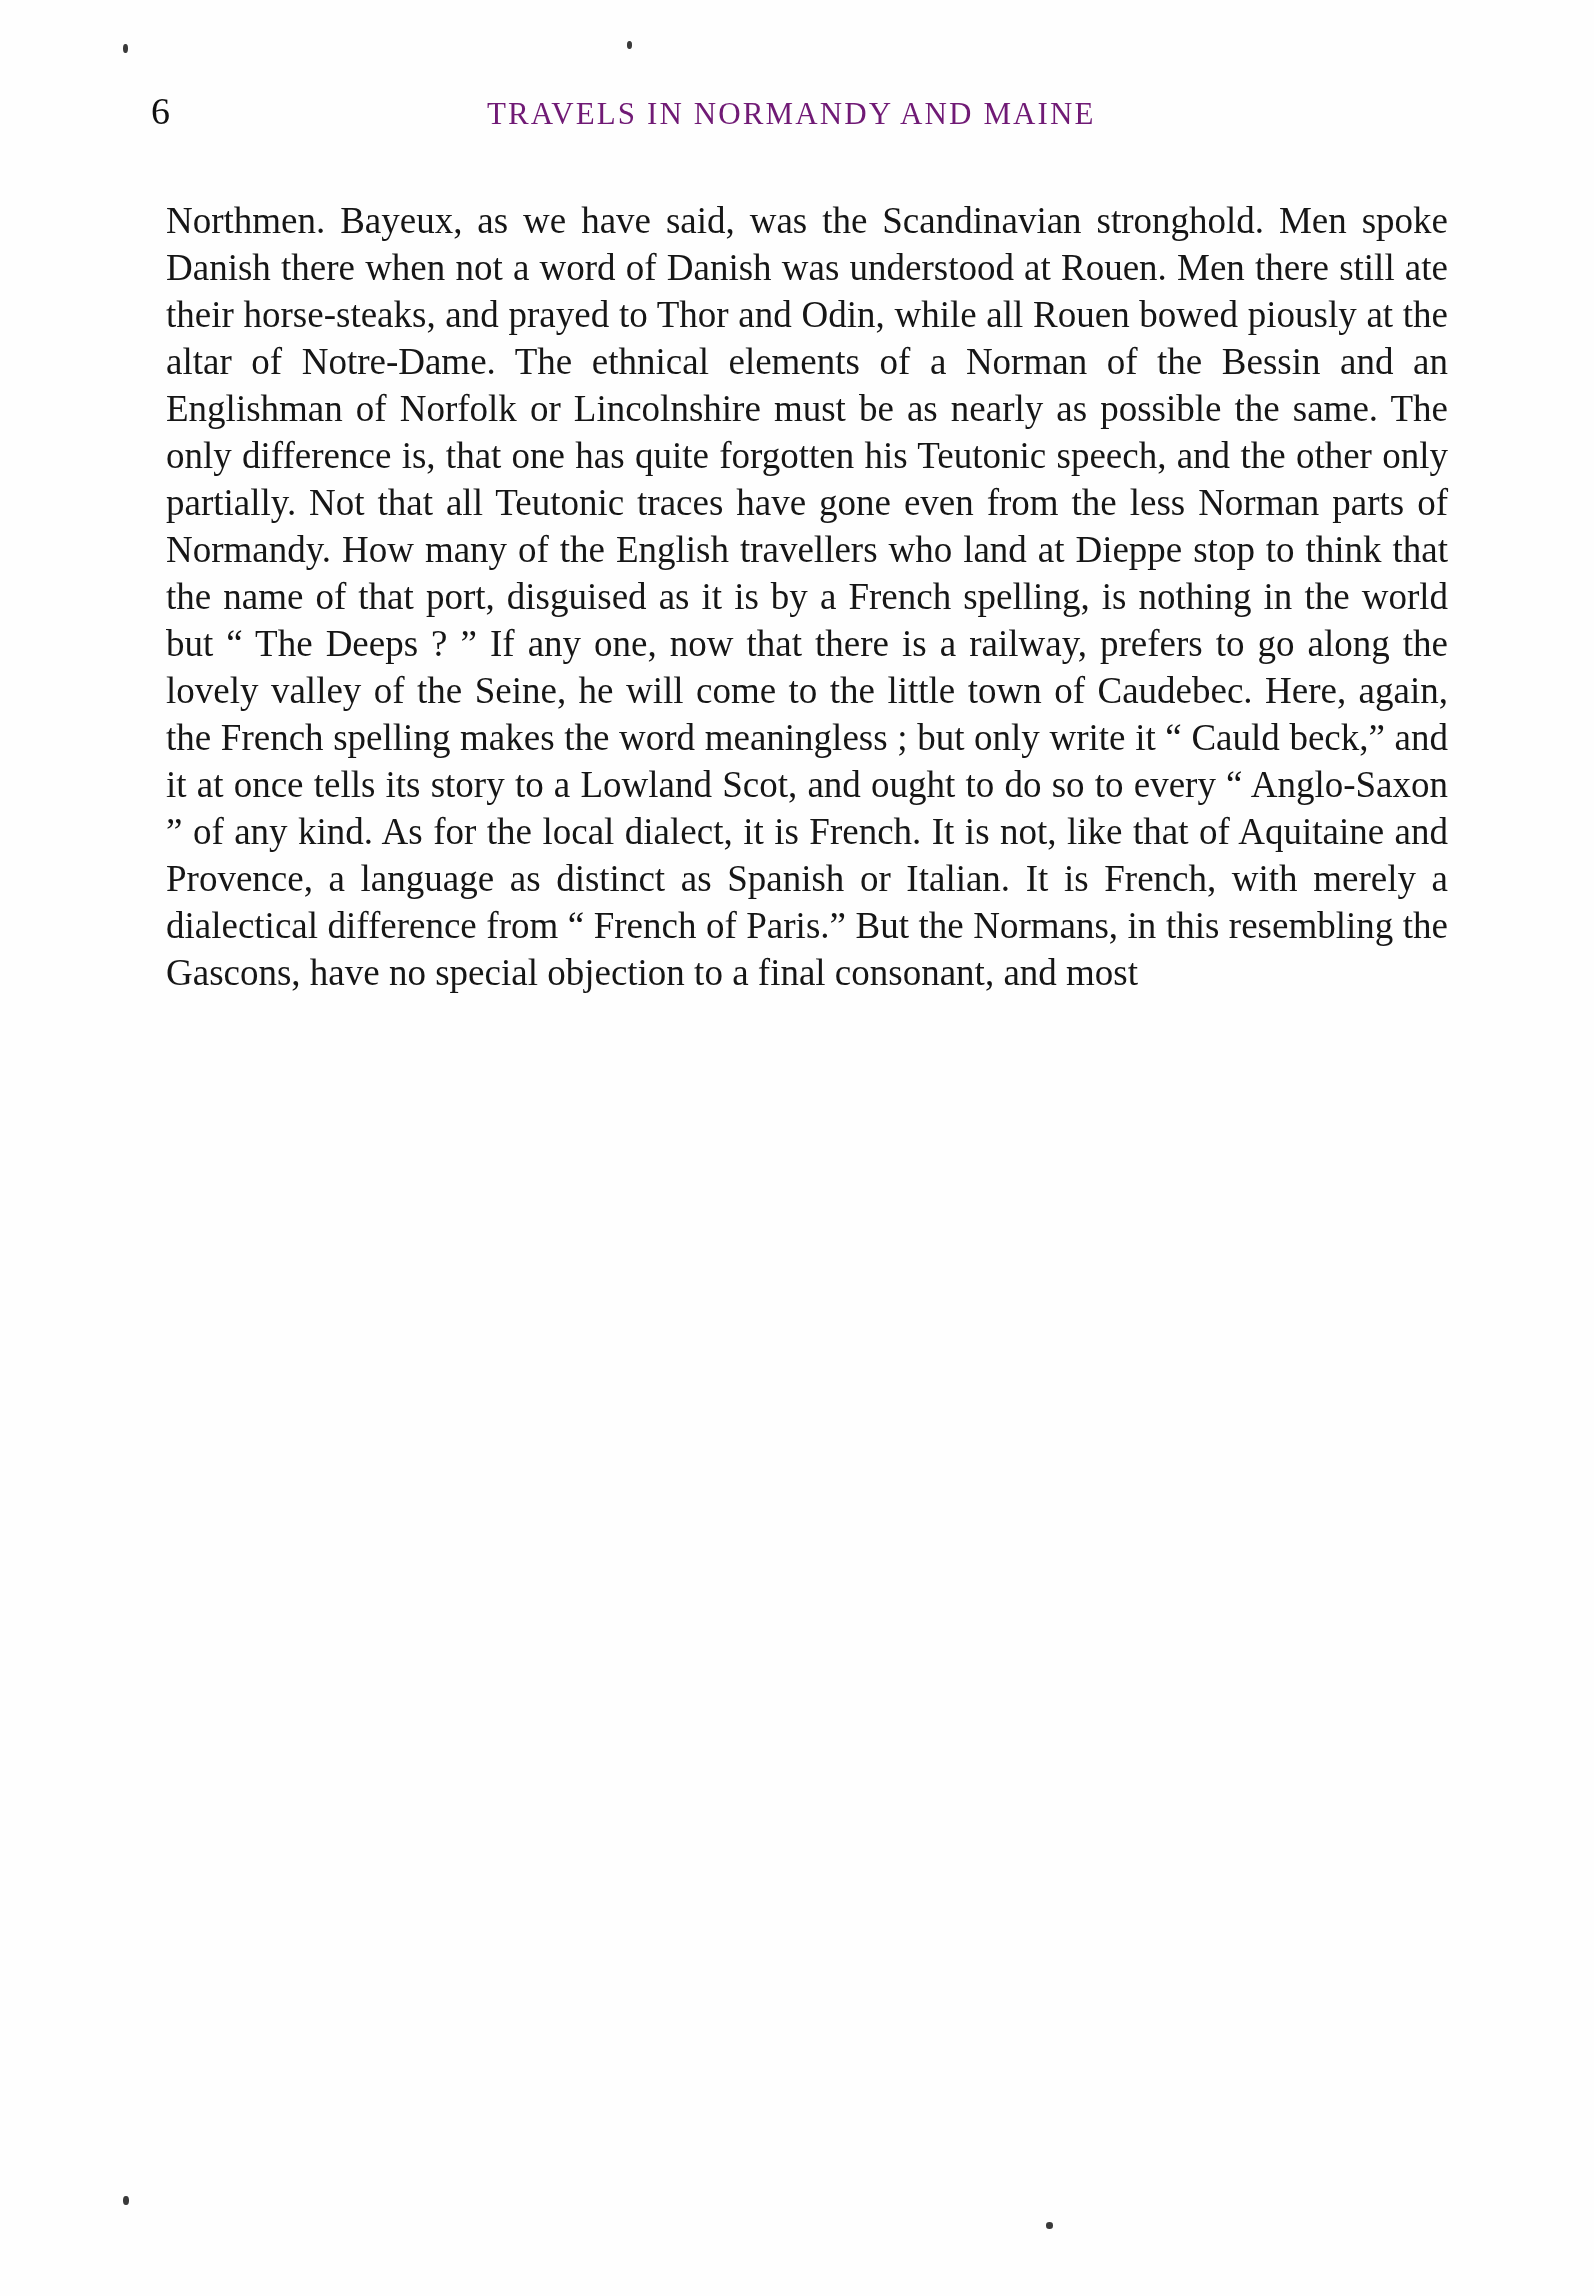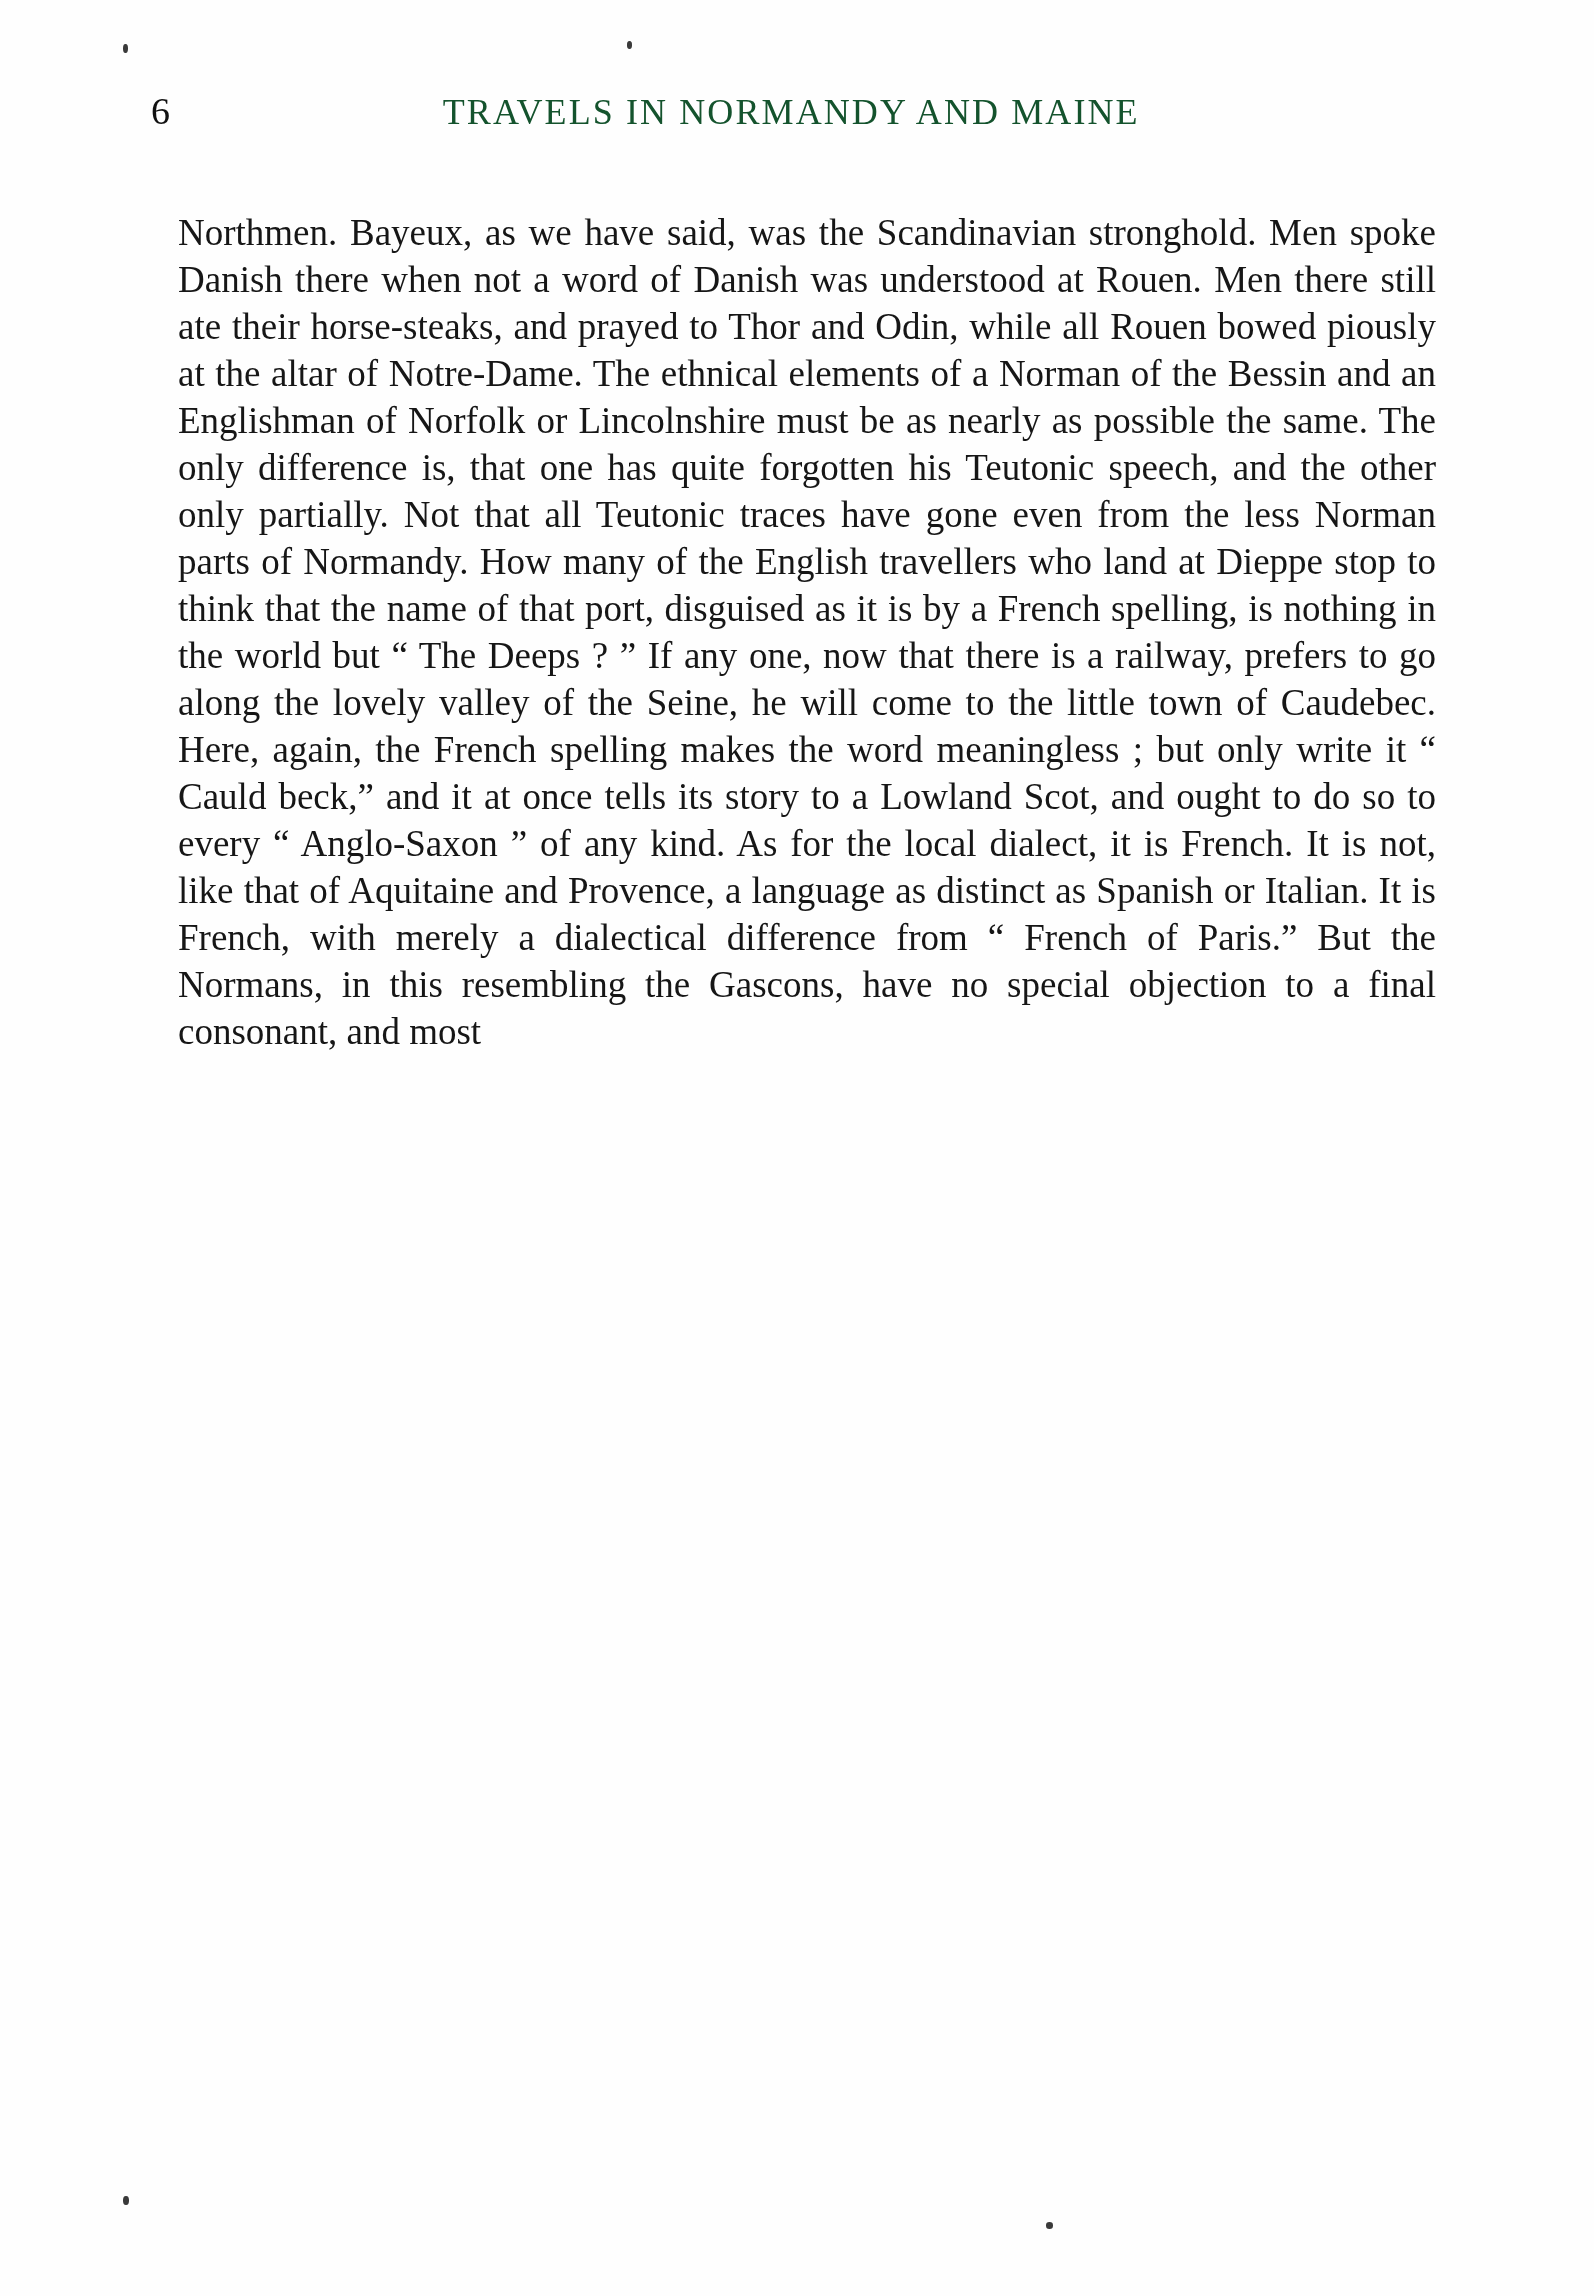--- a/index.html
+++ b/index.html
@@ -33,40 +33,40 @@
   }
   .page-number {
     font-size: 38px;
     letter-spacing: 0.5px;
     font-family: "Liberation Serif", serif;
     color: #111;
   }
   .running-head {
     flex: 1;
     text-align: center;
-    font-size: 36px;
+    font-size: 31px;
     letter-spacing: 2.1px;
-    color: #14532d;
+    color: #701a75;
     padding-right: 38px;
     white-space: nowrap;
   }
   .body-text {
     position: absolute;
     left: 162px;
     top: 193px;
     width: 1290px;
     font-size: 37px;
     line-height: 47px;
     text-align: justify;
     text-justify: inter-word;
     color: #161616;
     font-family: "Liberation Serif", serif;
   }
   .body-text p {
-    margin: 16px;
+    margin: 4px;
     text-align: justify;
   }
   
   .mark {
     position: absolute;
     background: #3a3a3a;
     border-radius: 50%;
   }
   .mark.m1 { left: 123px; top: 44px; width: 4.7px; height: 8.5px; }
   .mark.m2 { left: 627px; top: 41px; width: 4.7px; height: 7.5px; }

